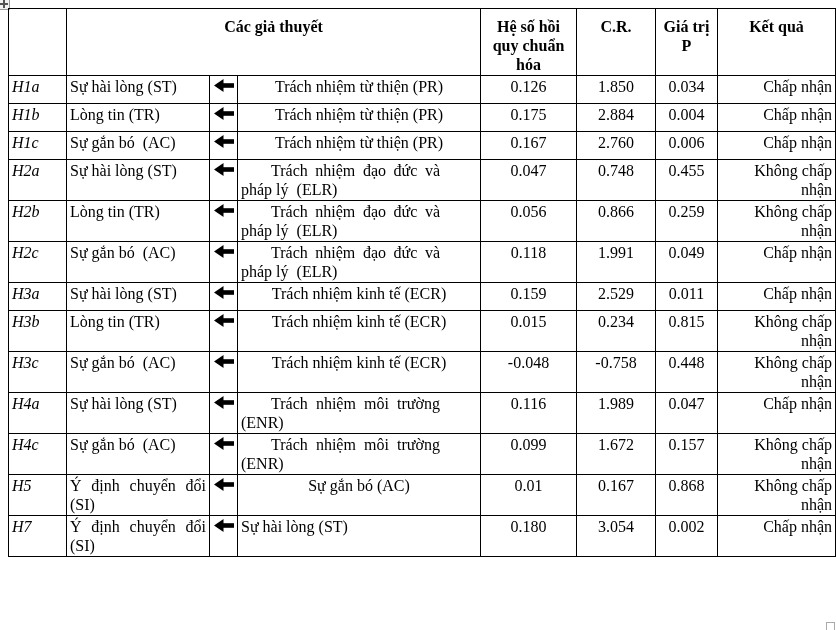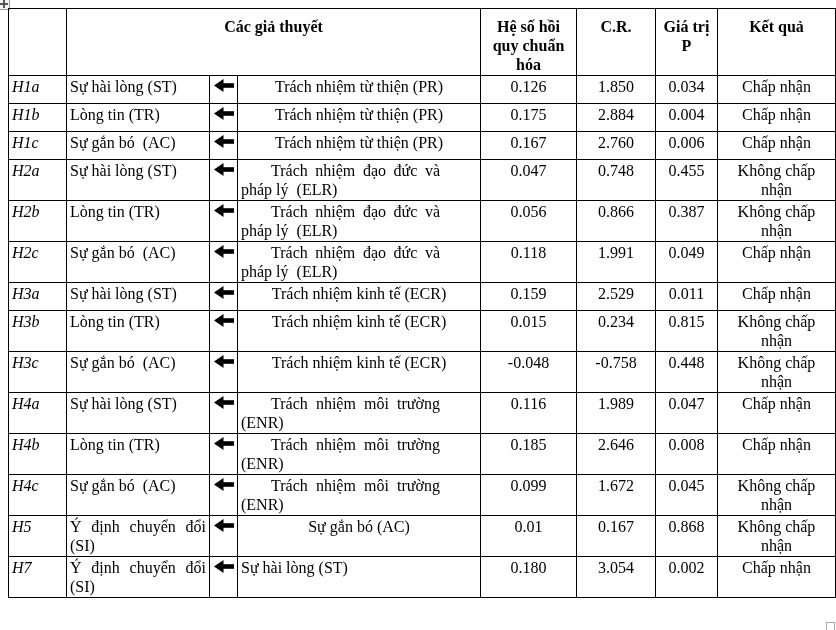--- a/index.html
+++ b/index.html
@@ -58,21 +58,21 @@
   .c-id  { font-style: italic; padding-left: 2px; margin-left: 44px; }
   .c-dep { white-space: pre-wrap; }
   .c-dep.justify2 { text-align: justify; margin-top: 48px; }
   .c-arrow { padding: 2px 0 0 1px; text-align: center; }
   .c-arrow svg { display: inline-block; }
   .c-src { white-space: pre-wrap; }
   .c-src.center  { text-align: center; }
   .c-src.justify { text-align: justify; text-indent: 30px; padding-right: 40px; }
   .c-src.left    { text-align: left; }
   .c-num { text-align: center; padding-right: 1px; }
-  .c-res { padding: 1px 14px 1px 1px; text-align: center; }
+  .c-res { padding: 1px 14px 1px 1px; text-align: right; }
 </style>
 </head>
 <body>
 
 <div class="page">
 
   <div class="move-handle">
     <span class="cross-v"></span>
     <span class="cross-h"></span>
   </div>
@@ -154,21 +154,21 @@
         <tr>
           <td class="c-id">H2b</td>
           <td class="c-dep">Lòng tin (TR)</td>
           <td class="c-arrow"><span><svg width="20" height="13" viewBox="0 0 20 13" aria-hidden="true">
                 <polygon points="0,6.5 9.5,0 9.5,13" fill="#000"></polygon>
                 <rect x="8.5" y="4.2" width="11.5" height="4.6" fill="#000"></rect>
               </svg></span></td>
           <td class="c-src justify">Trách nhiệm đạo đức và pháp lý  (ELR)</td>
           <td class="c-num">0.056</td>
           <td class="c-num">0.866</td>
-          <td class="c-num">0.387</td>
+          <td class="c-num">0.259</td>
           <td class="c-res">Không chấp nhận</td>
         </tr>
         <tr>
           <td class="c-id">H2c</td>
           <td class="c-dep">Sự gắn bó  (AC)</td>
           <td class="c-arrow"><span><svg width="20" height="13" viewBox="0 0 20 13" aria-hidden="true">
                 <polygon points="0,6.5 9.5,0 9.5,13" fill="#000"></polygon>
                 <rect x="8.5" y="4.2" width="11.5" height="4.6" fill="#000"></rect>
               </svg></span></td>
           <td class="c-src justify">Trách nhiệm đạo đức và pháp lý  (ELR)</td>
@@ -223,43 +223,30 @@
                 <polygon points="0,6.5 9.5,0 9.5,13" fill="#000"></polygon>
                 <rect x="8.5" y="4.2" width="11.5" height="4.6" fill="#000"></rect>
               </svg></span></td>
           <td class="c-src justify">Trách nhiệm môi trường (ENR)</td>
           <td class="c-num">0.116</td>
           <td class="c-num">1.989</td>
           <td class="c-num">0.047</td>
           <td class="c-res">Chấp nhận</td>
         </tr>
         <tr>
-          <td class="c-id">H4b</td>
-          <td class="c-dep">Lòng tin (TR)</td>
-          <td class="c-arrow"><span><svg width="20" height="13" viewBox="0 0 20 13" aria-hidden="true">
-                <polygon points="0,6.5 9.5,0 9.5,13" fill="#000"></polygon>
-                <rect x="8.5" y="4.2" width="11.5" height="4.6" fill="#000"></rect>
-              </svg></span></td>
-          <td class="c-src justify">Trách nhiệm môi trường (ENR)</td>
-          <td class="c-num">0.185</td>
-          <td class="c-num">2.646</td>
-          <td class="c-num">0.008</td>
-          <td class="c-res">Chấp nhận</td>
-        </tr>
-        <tr>
           <td class="c-id">H4c</td>
           <td class="c-dep">Sự gắn bó  (AC)</td>
           <td class="c-arrow"><span><svg width="20" height="13" viewBox="0 0 20 13" aria-hidden="true">
                 <polygon points="0,6.5 9.5,0 9.5,13" fill="#000"></polygon>
                 <rect x="8.5" y="4.2" width="11.5" height="4.6" fill="#000"></rect>
               </svg></span></td>
           <td class="c-src justify">Trách nhiệm môi trường (ENR)</td>
           <td class="c-num">0.099</td>
           <td class="c-num">1.672</td>
-          <td class="c-num">0.045</td>
+          <td class="c-num">0.157</td>
           <td class="c-res">Không chấp nhận</td>
         </tr>
         <tr>
           <td class="c-id">H5</td>
           <td class="c-dep justify2">Ý định chuyển đổi (SI)</td>
           <td class="c-arrow"><span><svg width="20" height="13" viewBox="0 0 20 13" aria-hidden="true">
                 <polygon points="0,6.5 9.5,0 9.5,13" fill="#000"></polygon>
                 <rect x="8.5" y="4.2" width="11.5" height="4.6" fill="#000"></rect>
               </svg></span></td>
           <td class="c-src center">Sự gắn bó (AC)</td>

